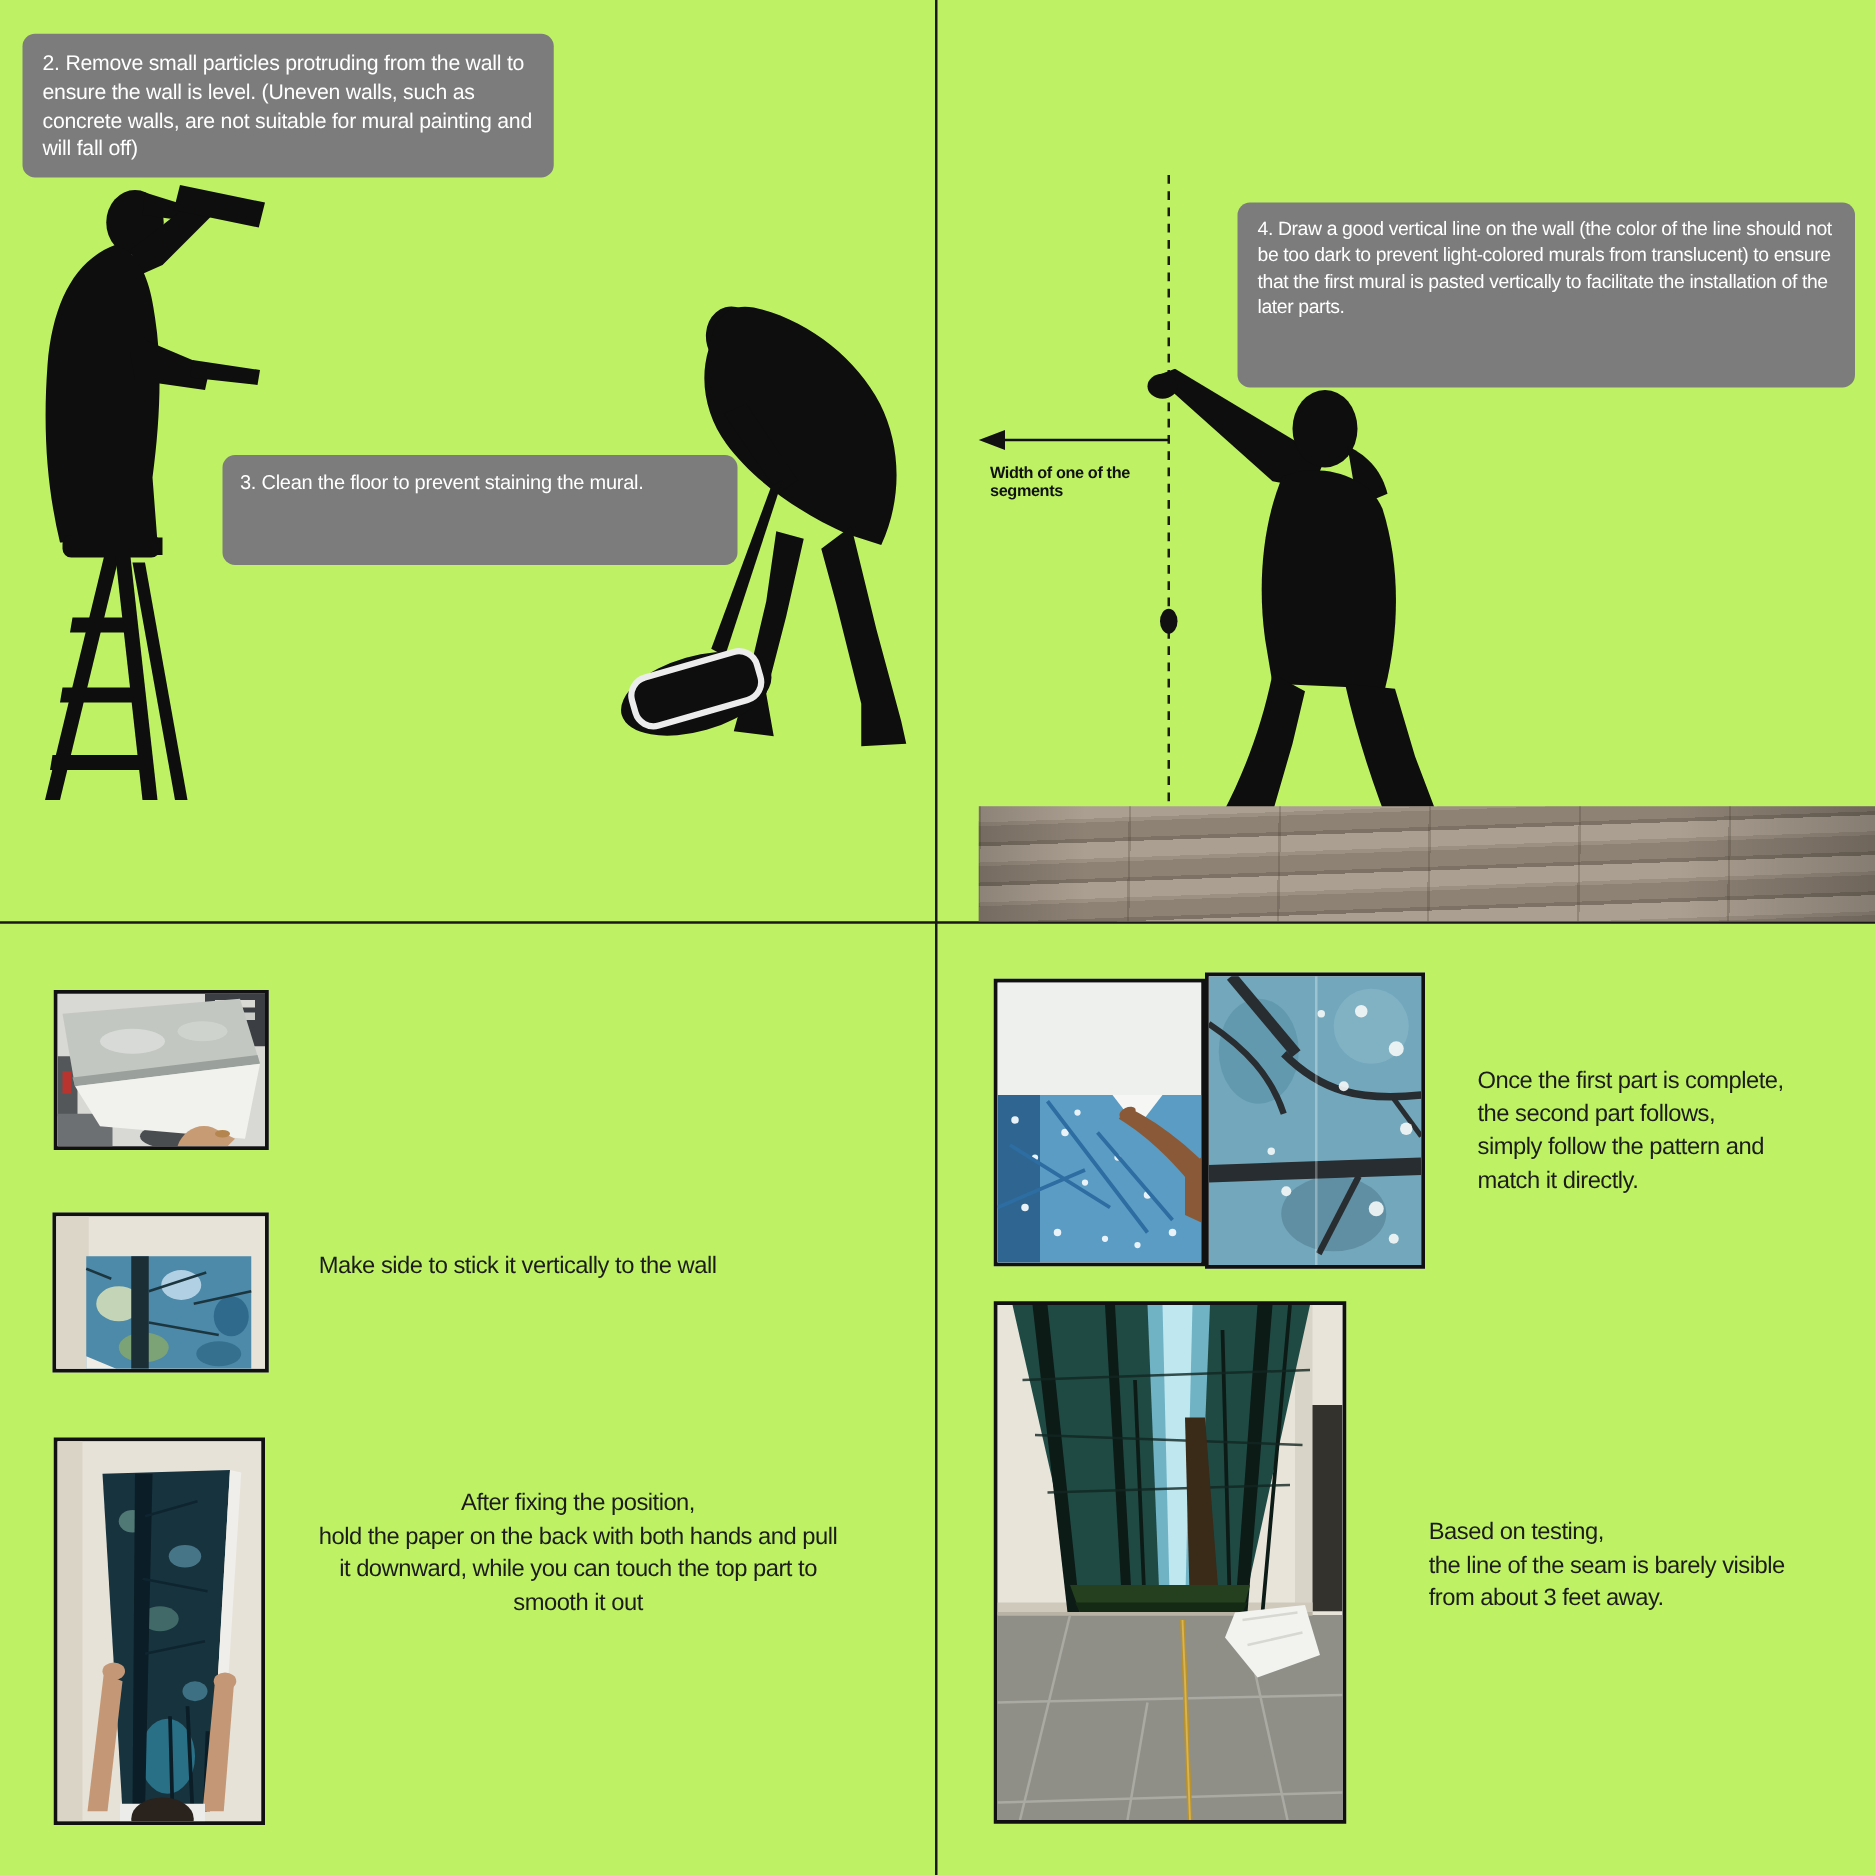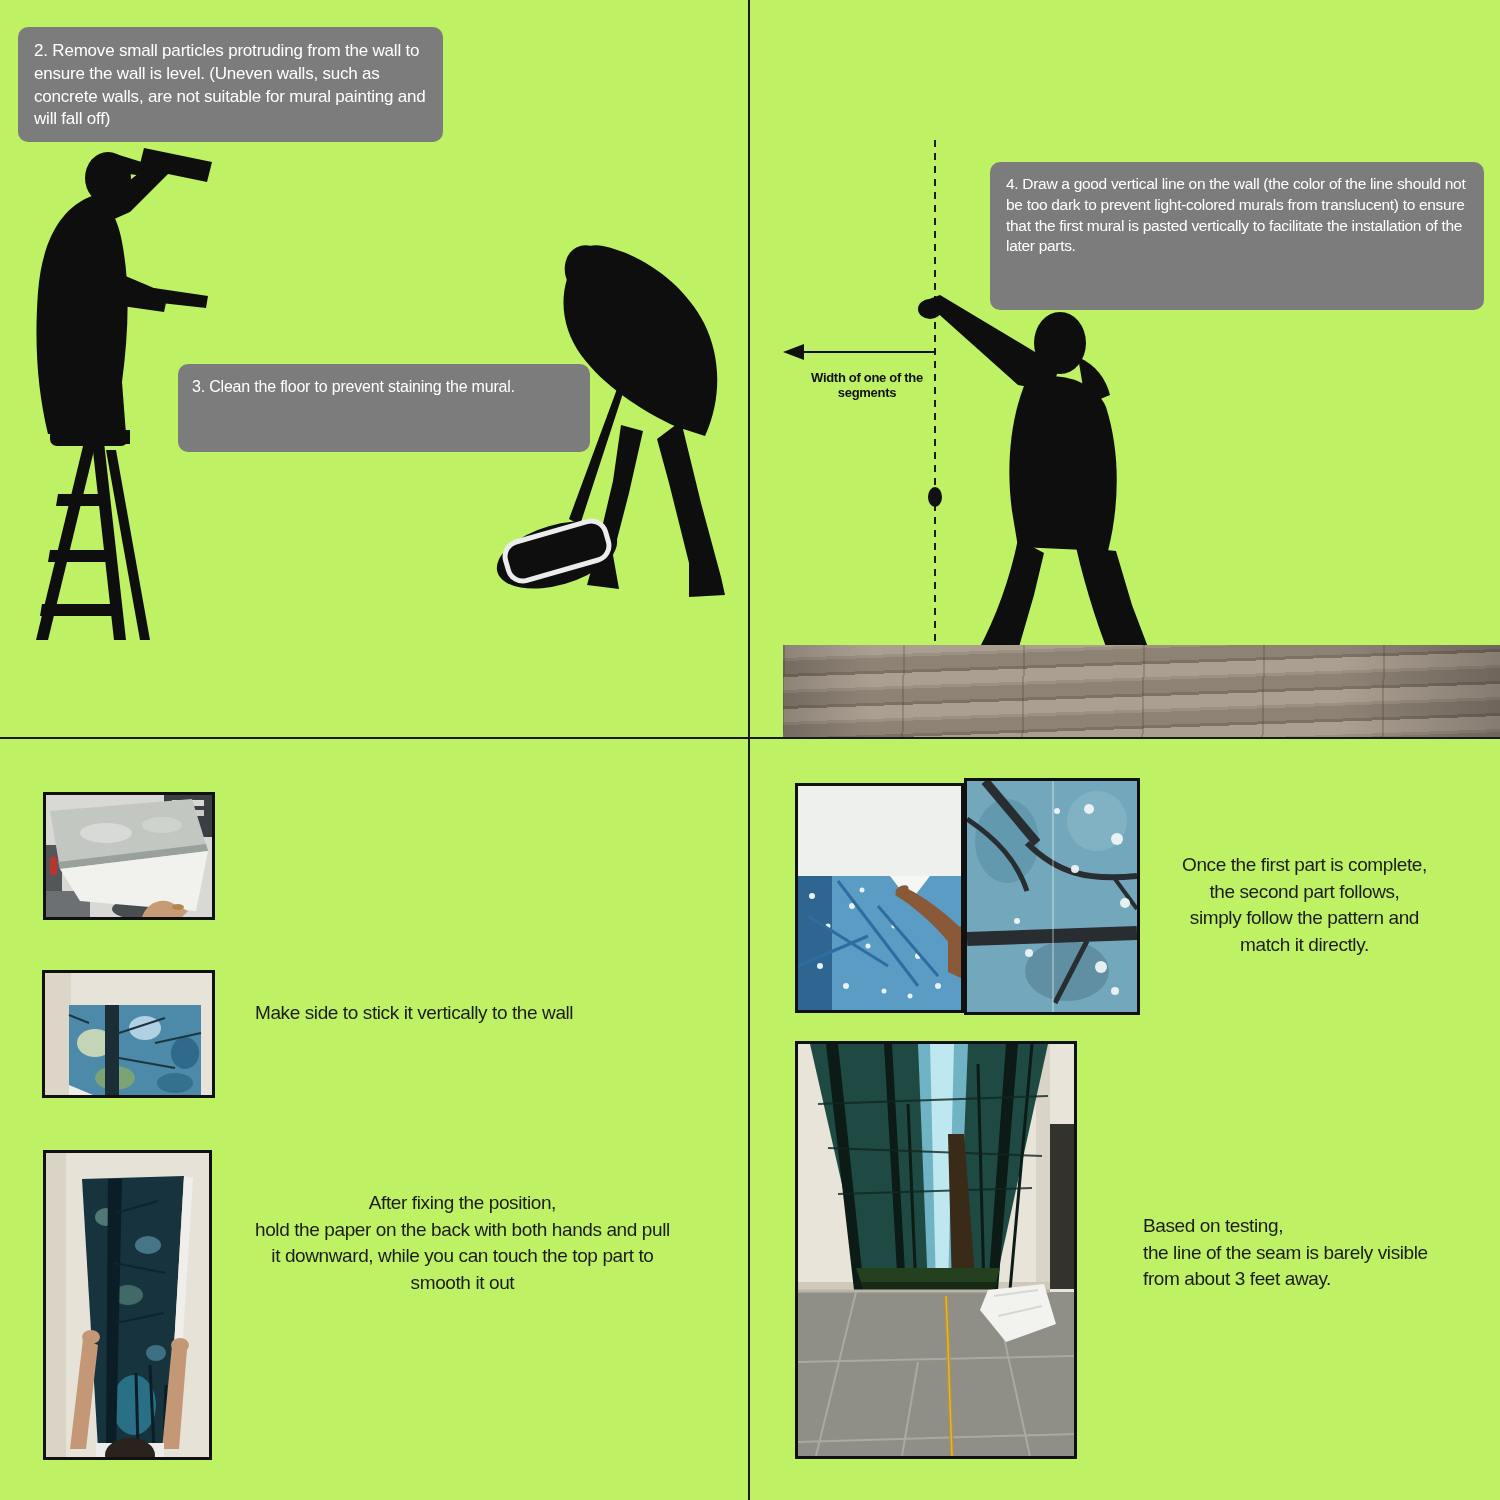--- a/index.html
+++ b/index.html
@@ -11,21 +11,21 @@
            line-height:1.34;letter-spacing:-0.2px;}
   .callout.s2{left:18px;top:27px;width:425px;height:115px;padding:13px 16px;font-size:17px;box-sizing:border-box;}
   .callout.s3{left:178px;top:364px;width:412px;height:88px;padding:12px 14px;font-size:16px;box-sizing:border-box;}
   .callout.s4{left:990px;top:162px;width:494px;height:148px;padding:12px 16px;font-size:15.5px;letter-spacing:-0.3px;box-sizing:border-box;}
   .bodytext{position:absolute;font-size:19px;line-height:1.4;letter-spacing:-0.4px;white-space:pre-line;color:#1c1c1c;}
   .photo{position:absolute;border:3px solid #111;box-sizing:border-box;background:#ddd;}
   .photo svg{display:block;width:100%;height:100%;}
   .sil svg{display:block;width:100%;height:100%;}
   .sil path,.sil polygon,.sil ellipse,.sil rect{fill:#0e0e0e;}
   #arrow-label{position:absolute;left:792px;top:370px;width:150px;font-size:13px;font-weight:600;
-               letter-spacing:-0.3px;color:#111;text-align:center;}
+               letter-spacing:-0.3px;color:#111;}
   #wood-floor{position:absolute;left:783px;top:645px;width:717px;height:92px;
     background:
       linear-gradient(90deg,rgba(0,0,0,.18),rgba(0,0,0,0) 12%,rgba(0,0,0,0) 78%,rgba(0,0,0,.22)),
       repeating-linear-gradient(91deg,rgba(70,58,46,.25) 0 2px,rgba(0,0,0,0) 2px 120px),
       repeating-linear-gradient(178deg,#ab9f91 0 13px,#9c9082 13px 16px,#8e8275 16px 29px,#7c7164 29px 32px);}
 </style>
 </head>
 <body>
 
 <div id="canvas">
@@ -206,21 +206,21 @@
         <circle cx="158" cy="122" r="5"></circle>
           <circle cx="62" cy="172" r="4"></circle>
           <circle cx="134" cy="186" r="6"></circle>
         <circle cx="50" cy="140" r="3"></circle>
           <circle cx="90" cy="30" r="3"></circle>
           <circle cx="148" cy="210" r="4"></circle>
       </g>
       <line x1="86" y1="0" x2="86" y2="231" stroke="#ffffff" stroke-width="2" opacity="0.3"></line>
     </svg>
   </div>
-  <div class="bodytext" style="left:1182px;top:852px;text-align:center;">Once the first part is complete,
+  <div class="bodytext" style="left:1182px;top:852px;">Once the first part is complete,
 the second part follows,
 simply follow the pattern and
 match it directly.</div>
 
   <div class="photo" style="left:795px;top:1041px;width:282px;height:418px;">
     <svg viewBox="0 0 276 412">
       <rect width="276" height="412" fill="#e8e4da"></rect>
       <rect x="238" y="0" width="14" height="245" fill="#d9d4c8"></rect>
       <rect x="252" y="80" width="24" height="165" fill="#34322d"></rect>
       <rect x="0" y="238" width="252" height="10" fill="#cfc9bc"></rect>

